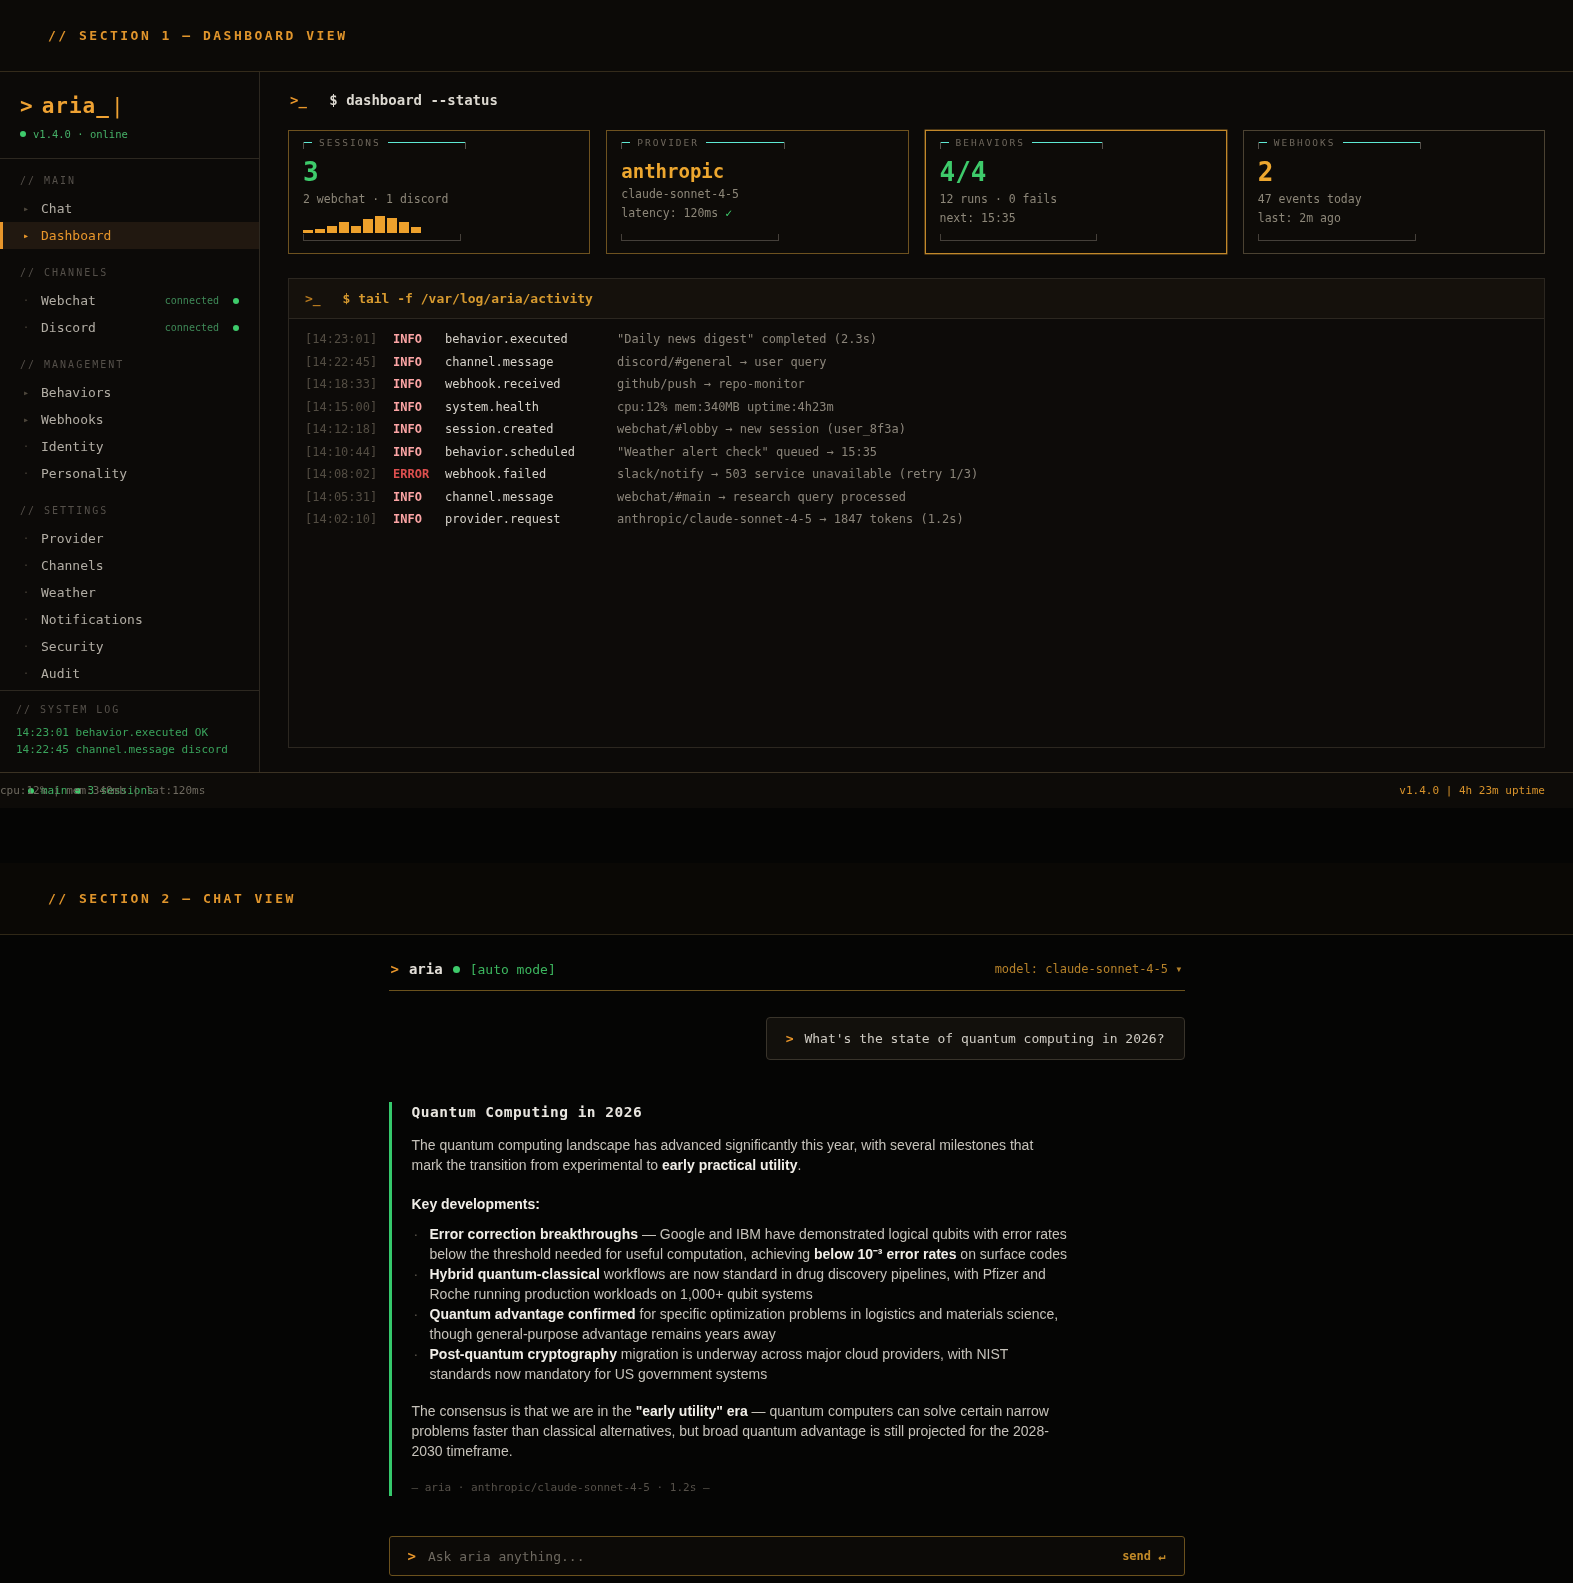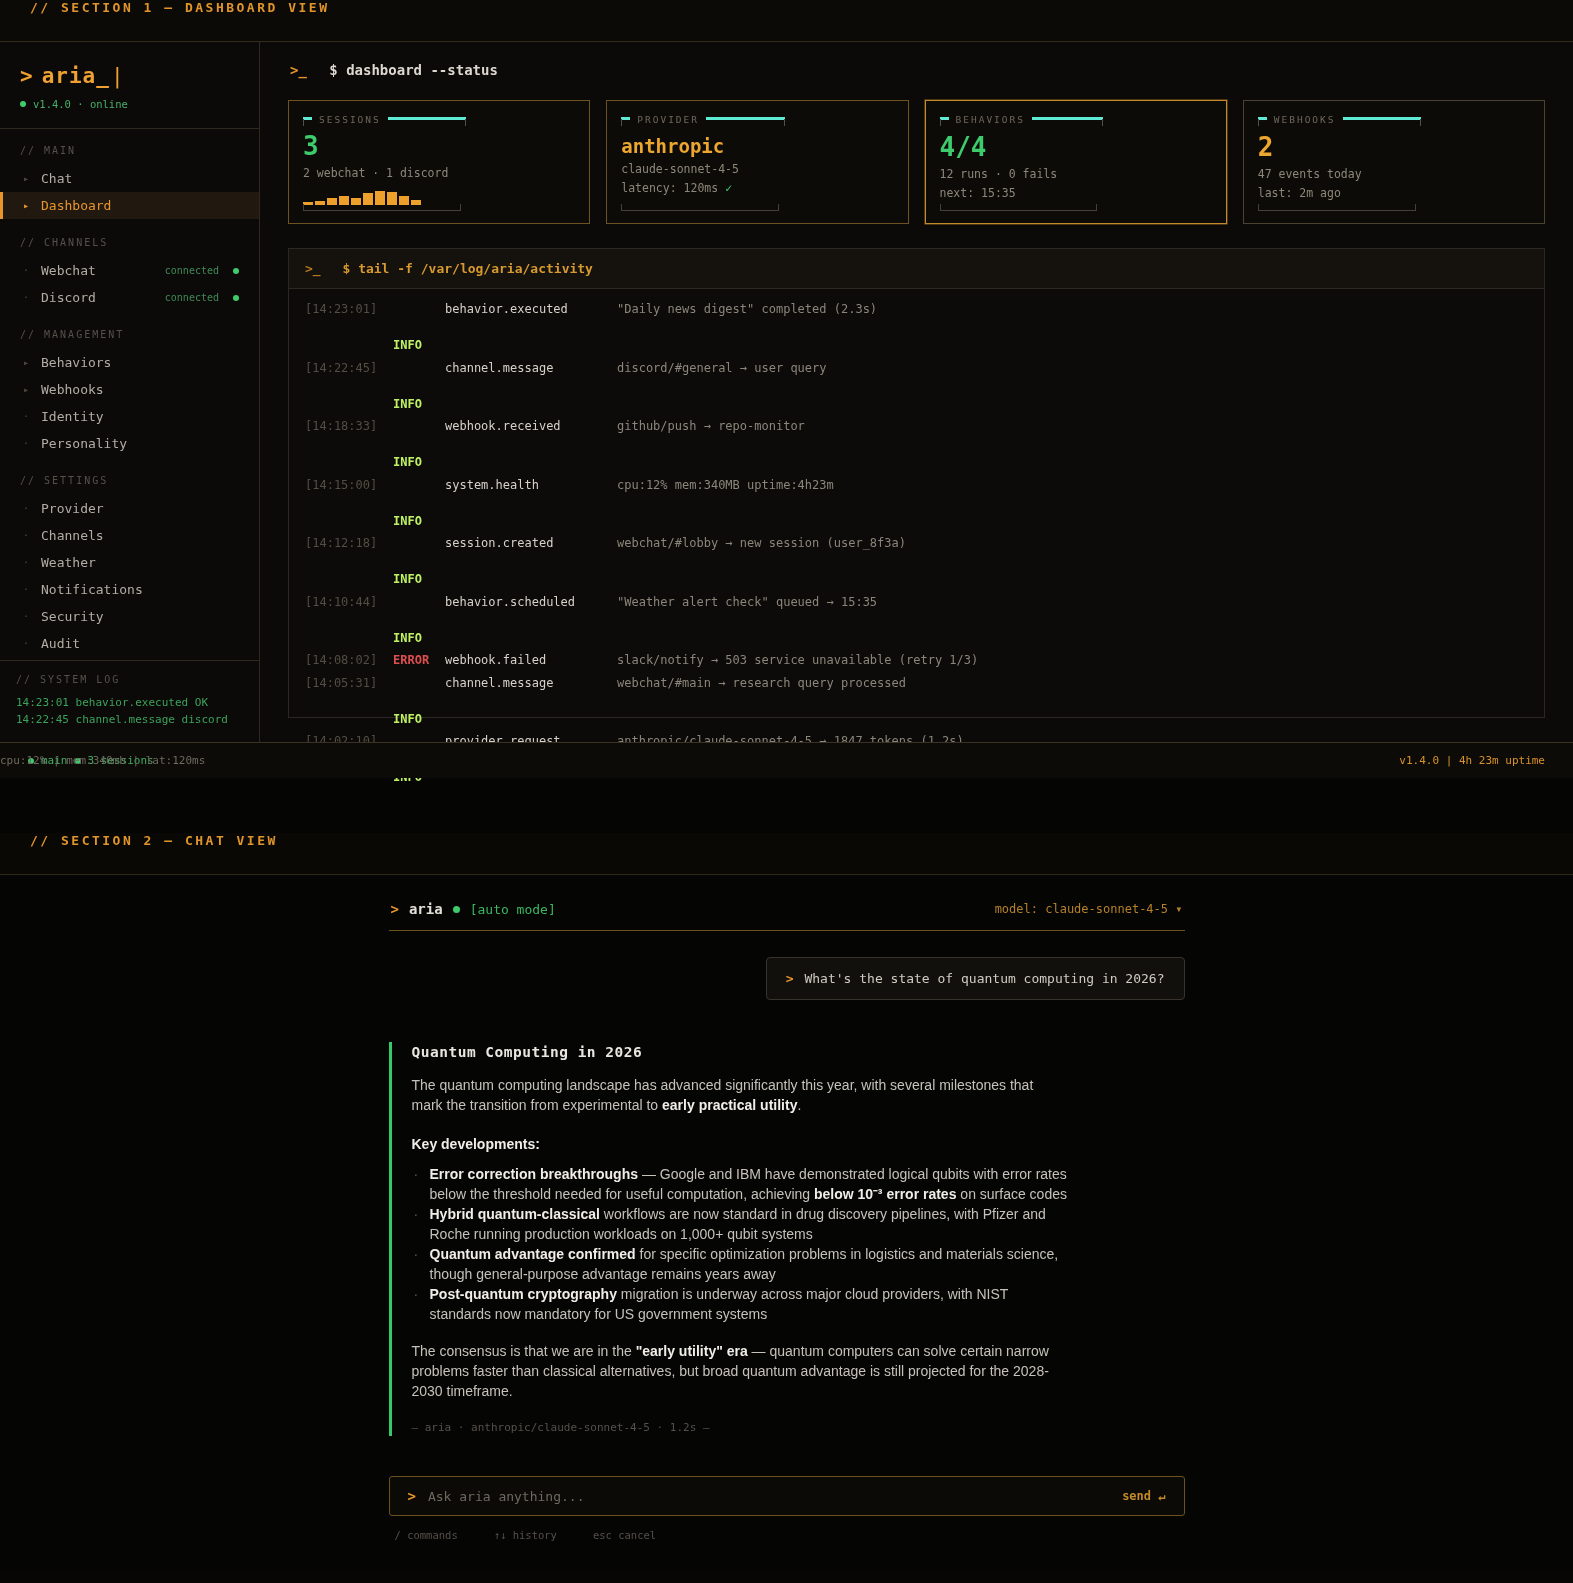--- a/index.html
+++ b/index.html
@@ -5,21 +5,21 @@
   * { margin:0; padding:0; box-sizing:border-box; }
   html,body { background:#070605; }
   body {
     width:1573px; height:1583px; overflow:hidden;
     font-family:"DejaVu Sans Mono", monospace;
     color:#c6c2ba;
   }
 
   
   .sec-header {
-    height:42px; display:flex; align-items:flex-start; padding:0 0 0 30px;
+    height:72px; display:flex; align-items:center; padding:0 0 0 48px;
     background:#0c0a07; border-bottom:1px solid #342b1b;
     color:#e0952c; font-size:13px; font-weight:bold; letter-spacing:2.5px;
   }
   .s1 { background:#0c0a08; }
   .s1-body { display:flex; height:700px; background:#0c0a08; }
 
   
   .sidebar { width:260px; border-right:1px solid #2d2820; display:flex; flex-direction:column; }
   .brand-block { padding:22px 20px 18px 20px; border-bottom:1px solid #2d2820; }
   .brand-line { font-size:21px; font-weight:bold; color:#efa233; letter-spacing:1px; }
@@ -53,21 +53,21 @@
   .cmdline .c { color:#dcd8d0; font-weight:bold; }
 
   .cards { display:grid; grid-template-columns:repeat(4,1fr); gap:16px; }
   .card {
     height:124px; border:1px solid #6e521f; background:#0d0b08;
     padding:11px 14px 12px 14px; display:flex; flex-direction:column;
   }
   .card.dim { border-color:#4b4232; }
   .card.hl { border-color:#c2882а; }
   .card.hl { border-color:#c2882a; box-shadow:0 0 0 0.5px #8a6220; }
-  .frame-t { position:relative; height:7px; border-top:3px solid #5eead4; width:60%; margin-top:5px; }
+  .frame-t { position:relative; height:7px; border-top:1px solid #5eead4; width:60%; }
   .frame-t::before,.frame-t::after { content:""; position:absolute; top:-1px; width:1px; height:7px; background:#55504a; }
   .frame-t::before { left:0; } .frame-t::after { right:0; }
   .frame-t .ftitle {
     position:absolute; top:-6px; left:9px; background:#0d0b08; padding:0 7px;
     font-size:9.5px; color:#6e675c; letter-spacing:2px; line-height:11px;
   }
   .frame-b { position:relative; height:7px; border-bottom:1px solid #45403a; width:58%; margin-top:auto; }
   .frame-b::before,.frame-b::after { content:""; position:absolute; bottom:-1px; width:1px; height:7px; background:#45403a; }
   .frame-b::before { left:0; } .frame-b::after { right:0; }
 
@@ -82,21 +82,21 @@
 
   
   .log-panel { margin-top:24px; border:1px solid #2c2720; background:#0d0b09; height:470px; display:flex; flex-direction:column; }
   .log-head { padding:12px 16px; background:#15110c; border-bottom:1px solid #2c2720; font-size:13px; }
   .log-head .p { color:#b5791f; font-weight:bold; margin-right:14px; }
   .log-head .c { color:#d79a2f; font-weight:bold; }
   .log-rows { padding:9px 16px; }
   .log-row { display:flex; font-size:12px; line-height:22.5px; white-space:nowrap; }
   .lt { width:88px; color:#534d43; }
   .lv { width:52px; font-weight:bold; }
-  .lv.info { color:#bef264;margin-top:36px; } .lv.warn { color:#d79a2b; } .lv.error { color:#dd4f4f; }
+  .lv.info { color:#fca5a5; } .lv.warn { color:#d79a2b; } .lv.error { color:#dd4f4f; }
   .le { width:172px; color:#d6d2ca; }
   .lm { color:#8b857a; }
 
   
   .statusbar {
     height:36px; border-top:1px solid #3b3223; background:#0d0b08;
     display:flex; align-items:center; padding:0 28px; position:relative; font-size:11px;
   }
   .sb-left { color:#3fae62; display:flex; align-items:center; gap:7px; }
   .sb-center { position:absolute; left:0; right:0; text-align:left; color:#6e695f; }

